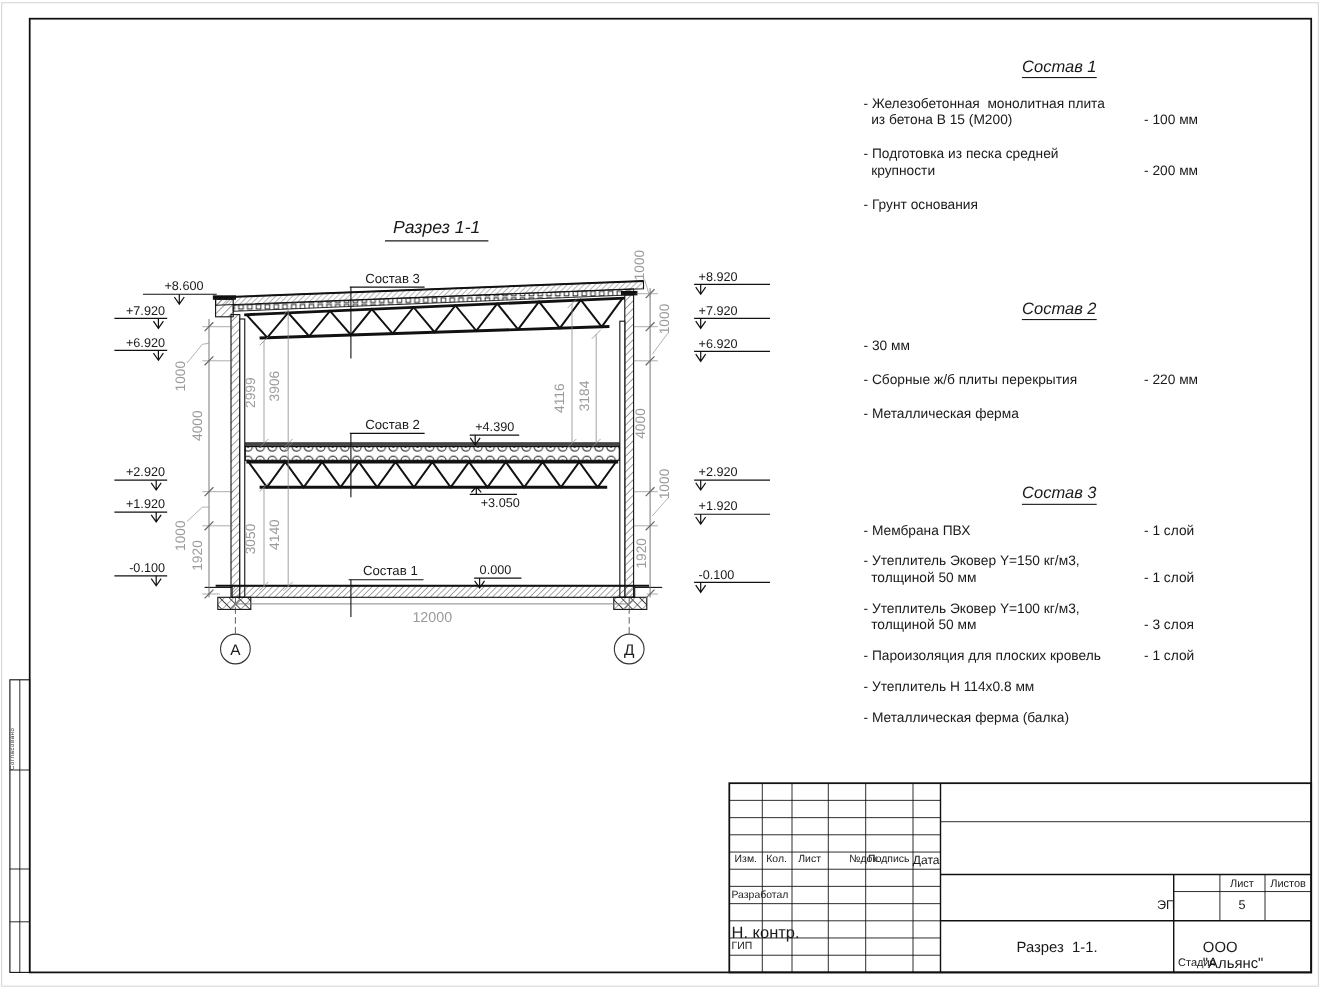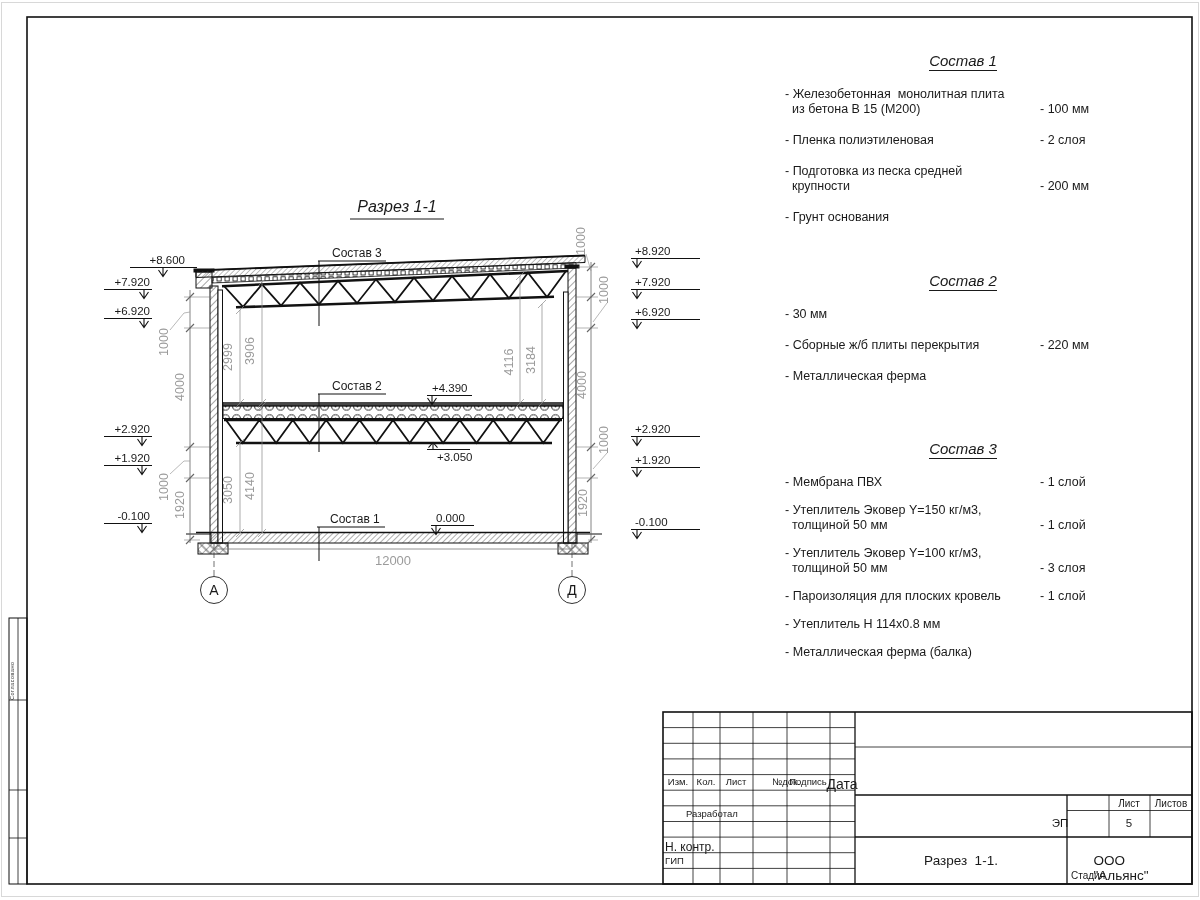--- a/index.html
+++ b/index.html
@@ -321,24 +321,20 @@
   </svg>
 
   <div class="comp m16" style="top:52px;">
     <div class="comp-h"><span>Состав 1</span></div>
     <div class="row">
         <div class="name">- Железобетонная  монолитная плита
   из бетона В 15 (М200)</div>
         <div class="val">- 100 мм</div>
       </div>
     <div class="row">
-        <div class="name">- Пленка полиэтиленовая</div>
-        <div class="val">-  2 слоя</div>
-      </div>
-    <div class="row">
         <div class="name">- Подготовка из песка средней
   крупности</div>
         <div class="val">- 200 мм</div>
       </div>
     <div class="row">
         <div class="name">- Грунт основания</div>
         <div class="val"></div>
       </div>
   </div>
 
@@ -385,24 +381,24 @@
         <div class="name">- Металлическая ферма (балка)</div>
         <div class="val"></div>
       </div>
   </div>
 
   <div class="tb c" style="left:678px;top:776px;font-size:9.5px;">Изм.</div>
   <div class="tb c" style="left:706px;top:776px;font-size:9.5px;">Кол.</div>
   <div class="tb c" style="left:736px;top:776px;font-size:9.5px;">Лист</div>
   <div class="tb c" style="left:770px;top:776px;font-size:9.5px;margin-left:16px;">№док.</div>
   <div class="tb c" style="left:808px;top:776px;font-size:9.5px;">Подпись</div>
-  <div class="tb c" style="left:842px;top:776px;font-size:14px;">Дата</div>
-
-  <div class="tb" style="left:665px;top:808px;font-size:9.5px;padding-left:21px;">Разработал</div>
-  <div class="tb" style="left:665px;top:840px;font-size:12px;">Н. контр.</div>
+  <div class="tb c" style="left:842px;top:776px;font-size:11px;">Дата</div>
+
+  <div class="tb" style="left:665px;top:808px;font-size:9.5px;">Разработал</div>
+  <div class="tb" style="left:665px;top:840px;font-size:15px;">Н. контр.</div>
   <div class="tb" style="left:665px;top:855px;font-size:9.5px;text-align:center;">ГИП</div>
 
   <div class="tb c" style="left:1088px;top:840px;margin-top:30px;">Стадия</div>
   <div class="tb c" style="left:1129px;top:798px;">Лист</div>
   <div class="tb c" style="left:1171px;top:798px;">Листов</div>
   <div class="tb c" style="left:1060px;top:817px;font-size:11.5px;">ЭП</div>
   <div class="tb c" style="left:1129px;top:817px;font-size:11.5px;">5</div>
   <div class="tb c" style="left:1171px;top:817px;font-size:11.5px;"></div>
 
   <div class="tb c" style="left:961px;top:853px;font-size:13.5px;white-space:pre;">Разрез  1-1.</div>

